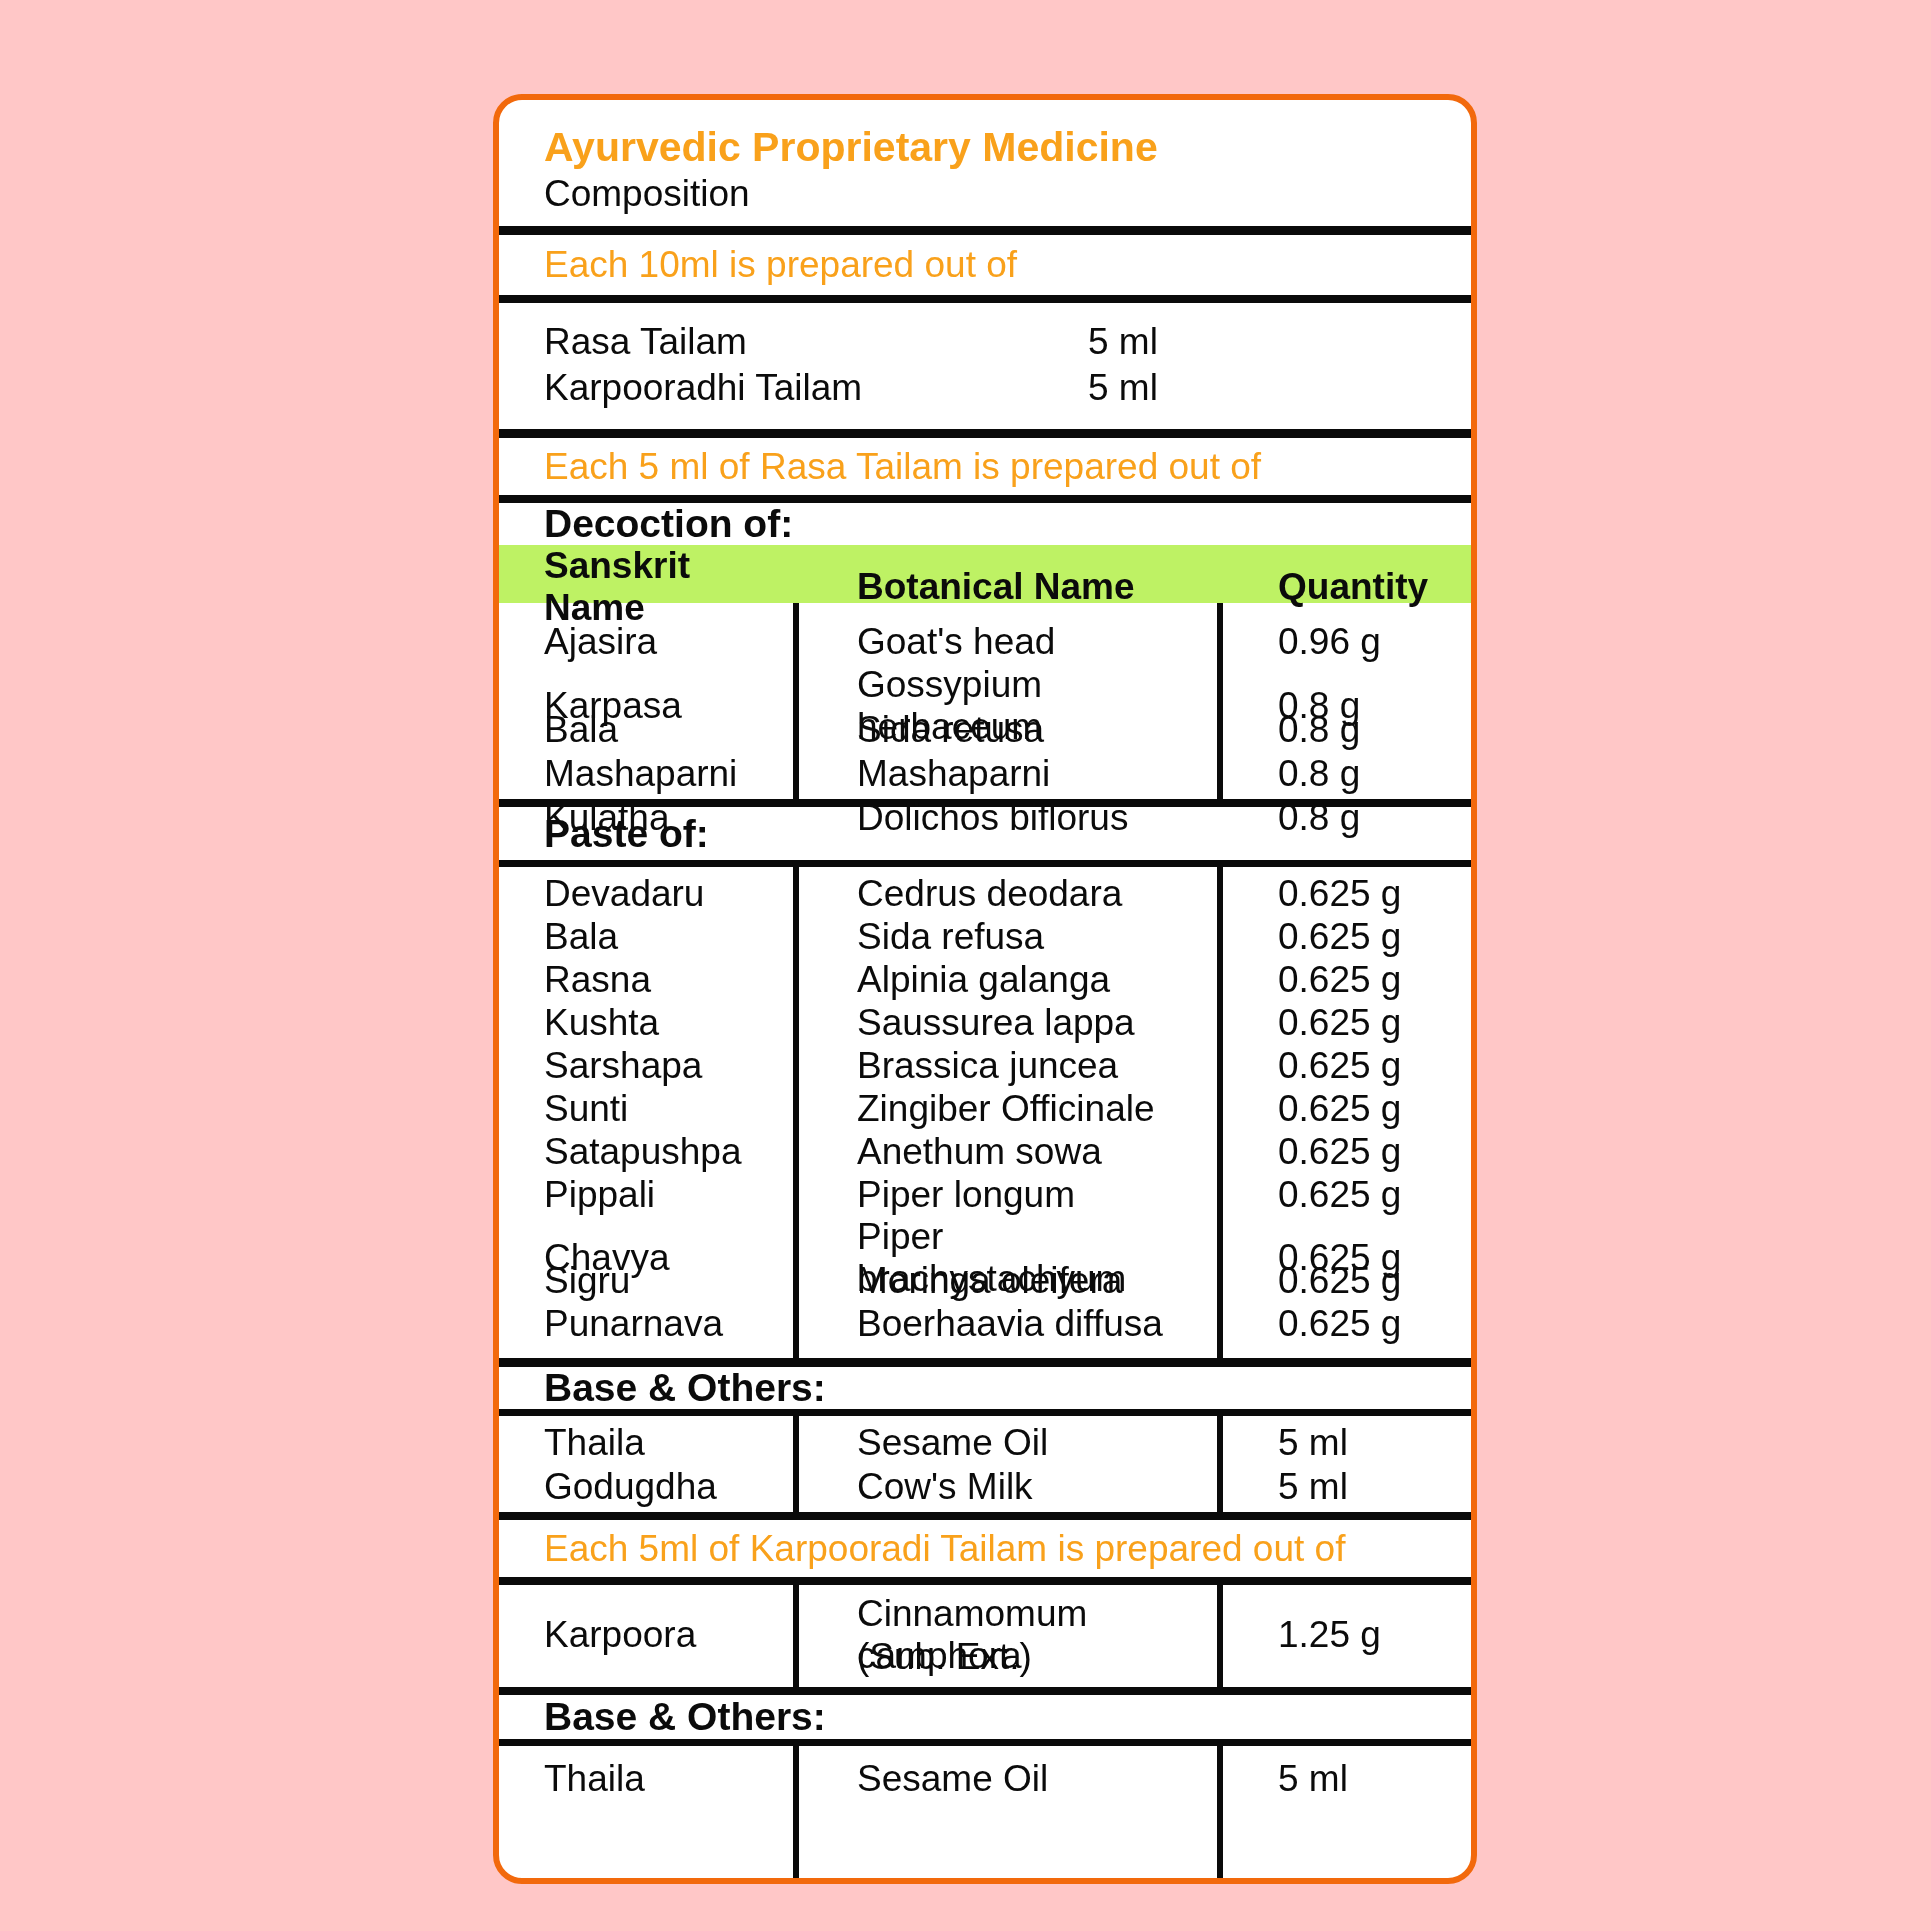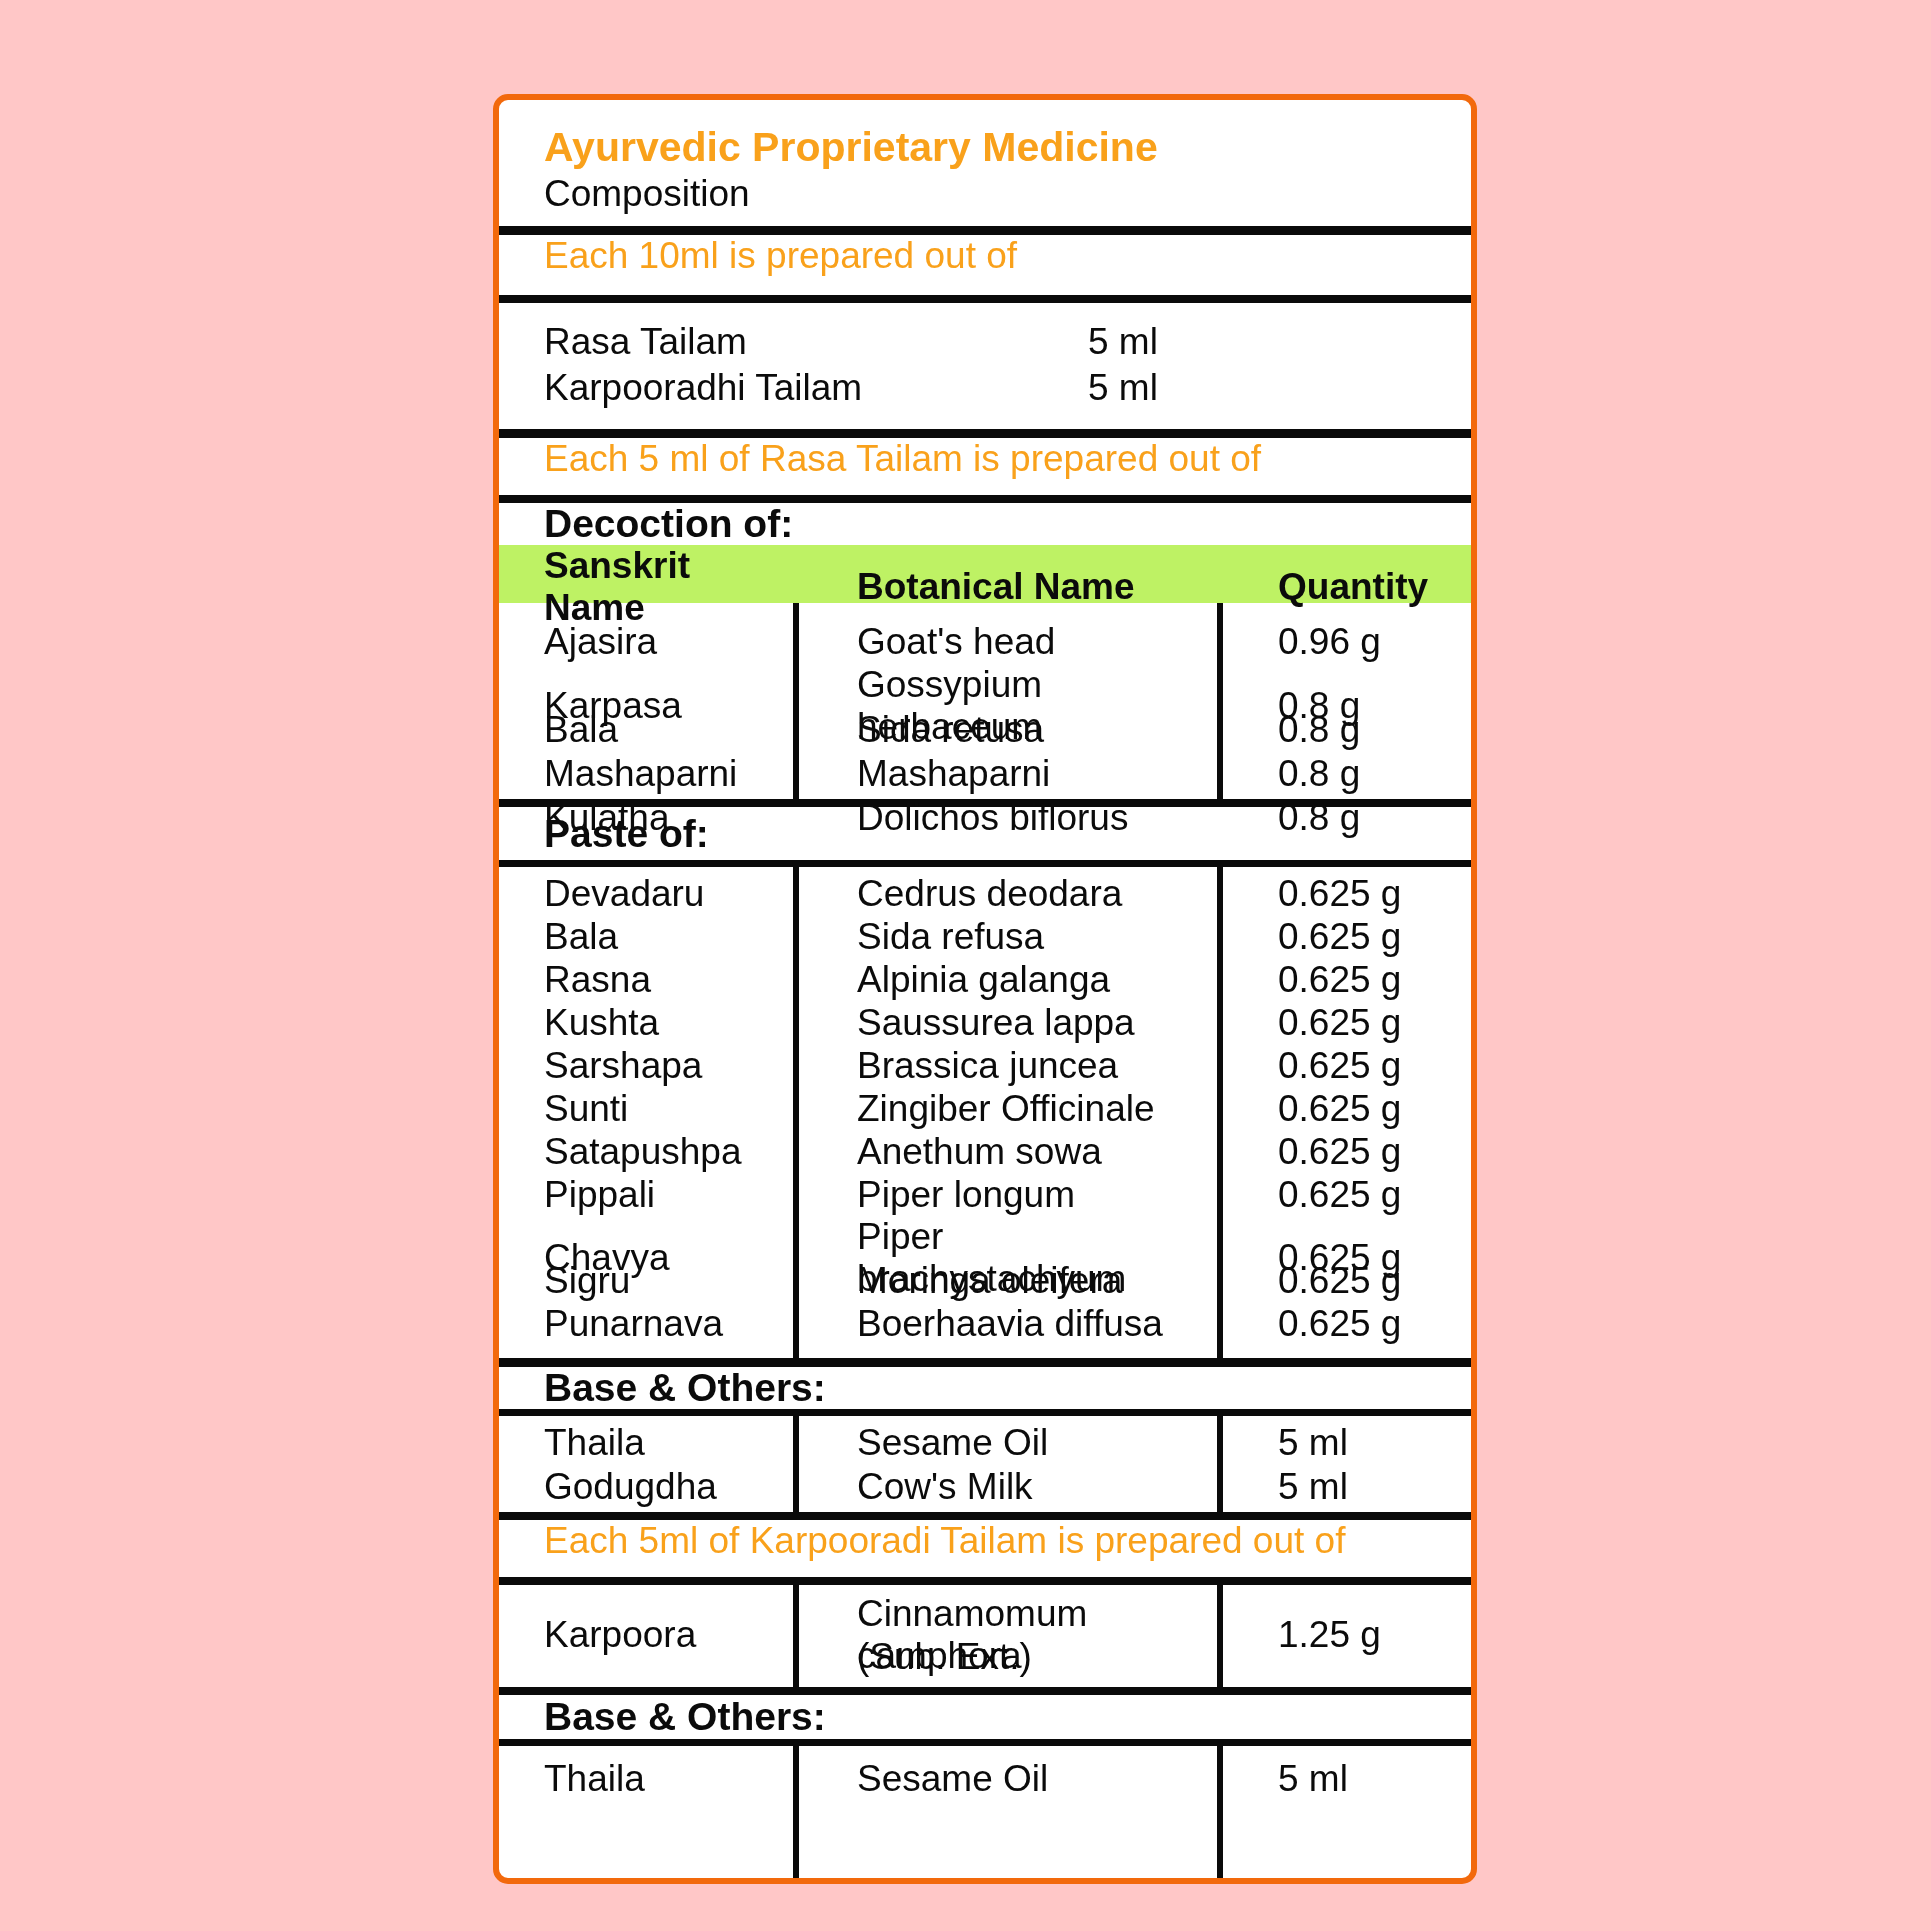--- a/index.html
+++ b/index.html
@@ -10,35 +10,35 @@
     color:#0b0b0b;
     position:relative;
     overflow:hidden;
   }
   .card{
     position:absolute;
     left:493px; top:94px;
     width:972px; height:1778px;
     background:#ffffff;
     border:6.8px solid #f2690c;
-    border-radius:15px;
+    border-radius:29px;
     overflow:hidden;
     display:flex;
     flex-direction:column;
   }
   
   .hd{height:126px; padding:23px 0 0 45px; box-sizing:border-box;}
   .title{font-size:41px; font-weight:bold; color:#f9a11b; line-height:48px;}
   .subtitle{font-size:37px; line-height:46px; color:#0b0b0b;}
   
   .rule{height:8.7px; background:#0a0a0a; flex:none;}
   .rule-t{height:6.8px; background:#0a0a0a; flex:none;}
   .rule-m{height:7.7px; background:#0a0a0a; flex:none;}
   
-  .oh{flex:none; display:flex; align-items:flex-start; padding-left:45px;
+  .oh{flex:none; display:flex; align-items:center; padding-left:45px;
       color:#f9a11b; font-size:37px;}
   .oh1{height:60px;}
   .oh2{height:57px;}
   
   .lbl{flex:none; display:flex; align-items:center; padding-left:45px;
        font-weight:bold; font-size:39px;}
   
   .t1{flex:none; height:126px; padding-top:15.4px; box-sizing:border-box;}
   .t1r{display:grid; grid-template-columns:589px 1fr; height:46px; align-items:center;}
   .t1r .n{padding-left:45px; font-size:37px;}

